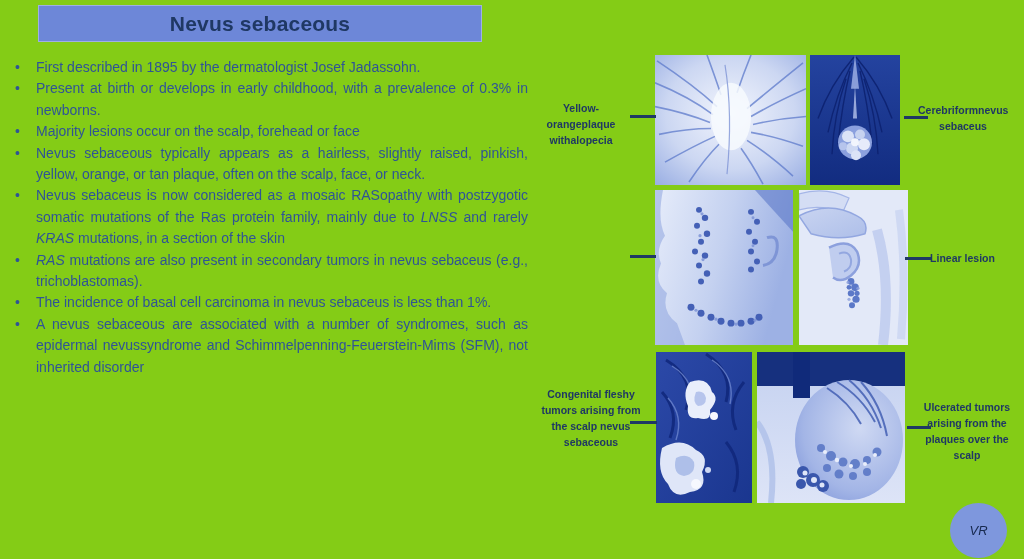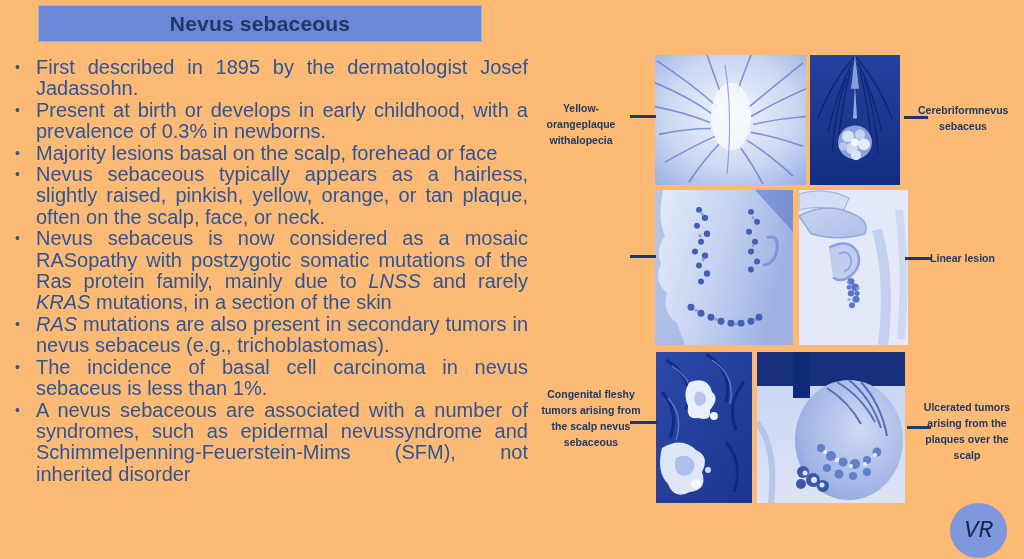--- a/index.html
+++ b/index.html
@@ -1,34 +1,34 @@
 <!DOCTYPE html>
 <html><head>
 <meta charset="utf-8">
 <style>
   html,body{margin:0;padding:0;background:#ffffff;}
   .slide{
-    position:relative;width:1024px;height:559px;background:#fdba74;overflow:hidden;
+    position:relative;width:1024px;height:559px;background:#84cc16;overflow:hidden;
     font-family:"Liberation Sans",sans-serif;
   }
   
   .title-bar{
     position:absolute;left:38px;top:5px;width:444px;height:37px;
     background:#6d87d8;border:1px solid #9fb0e4;box-sizing:border-box;
     display:flex;align-items:center;justify-content:center;
   }
   .title-bar h1{
     margin:0;font-size:21px;font-weight:bold;color:#1f3864;letter-spacing:.2px;
   }
   
   .bullets{position:absolute;left:12px;top:57px;width:516px;}
   .bullets ul{list-style:none;margin:0;padding:0;}
   .bullets li{
     position:relative;padding-left:24px;margin:0;
-    font-size:20px;line-height:21.4px;color:#2f5496;
+    font-size:14px;line-height:21.4px;color:#2f5496;
     text-align:justify;
   }
   .bullets li::before{
     content:"\2022";position:absolute;left:3px;top:0;color:#2f5496;font-size:14px;
   }
   .it{font-style:italic;}
   
   .photo{position:absolute;overflow:hidden;background:#c9d4f0;}
   .photo svg{display:block;width:100%;height:100%;}
   .p1{left:655px;top:55px;width:151px;height:130px;}
@@ -53,38 +53,38 @@
   .c3{left:630px;top:255px;width:26px;}
   .c4{left:905px;top:257px;width:27px;}
   .c5{left:630px;top:421px;width:27px;}
   .c6{left:907px;top:426px;width:24px;}
   
   .logo{
     position:absolute;left:950px;top:503px;width:57px;height:55px;border-radius:50%;
     background:#7e97dd;display:flex;align-items:center;justify-content:center;
   }
   .logo span{
-    font-family:Liberation Mono, monospace;font-style:italic;
-    font-size:24px;color:#17294f;
+    font-family:Liberation Sans, sans-serif;font-style:italic;
+    font-size:13px;color:#17294f;
   }
 </style>
 </head>
 <body>
 
 <div class="slide">
 
   <div class="title-bar">
     <h1>Nevus sebaceous</h1>
   </div>
 
   <div class="bullets">
     <ul>
         <li><span>First described in 1895 by the dermatologist Josef Jadassohn.</span></li>
         <li><span>Present at birth or develops in early childhood, with a prevalence of 0.3% in newborns.</span></li>
-        <li><span>Majority lesions basal on the scalp, forehead or face</span></li>
+        <li><span>Majority lesions occur on the scalp, forehead or face</span></li>
         <li><span>Nevus sebaceous typically appears as a hairless, slightly raised, pinkish, yellow, orange, or tan plaque, often on the scalp, face, or neck.</span></li>
         <li><span>Nevus sebaceus is now considered as a mosaic RASopathy with postzygotic somatic mutations of the Ras protein family, mainly due to </span><span class="it">LNSS</span><span> and rarely </span><span class="it">KRAS</span><span> mutations, in a section of the skin</span></li>
         <li><span class="it">RAS</span><span> mutations are also present in secondary tumors in nevus sebaceus (e.g., trichoblastomas).</span></li>
         <li><span>The incidence of basal cell carcinoma in nevus sebaceus is less than 1%.</span></li>
         <li><span>A nevus sebaceous are associated with a number of syndromes, such as epidermal nevussyndrome and Schimmelpenning-Feuerstein-Mims (SFM), not inherited disorder</span></li>
       </ul>
   </div>
 
   <div class="photo p1">
     <svg viewBox="0 0 151 131" preserveAspectRatio="none" aria-hidden="true">

